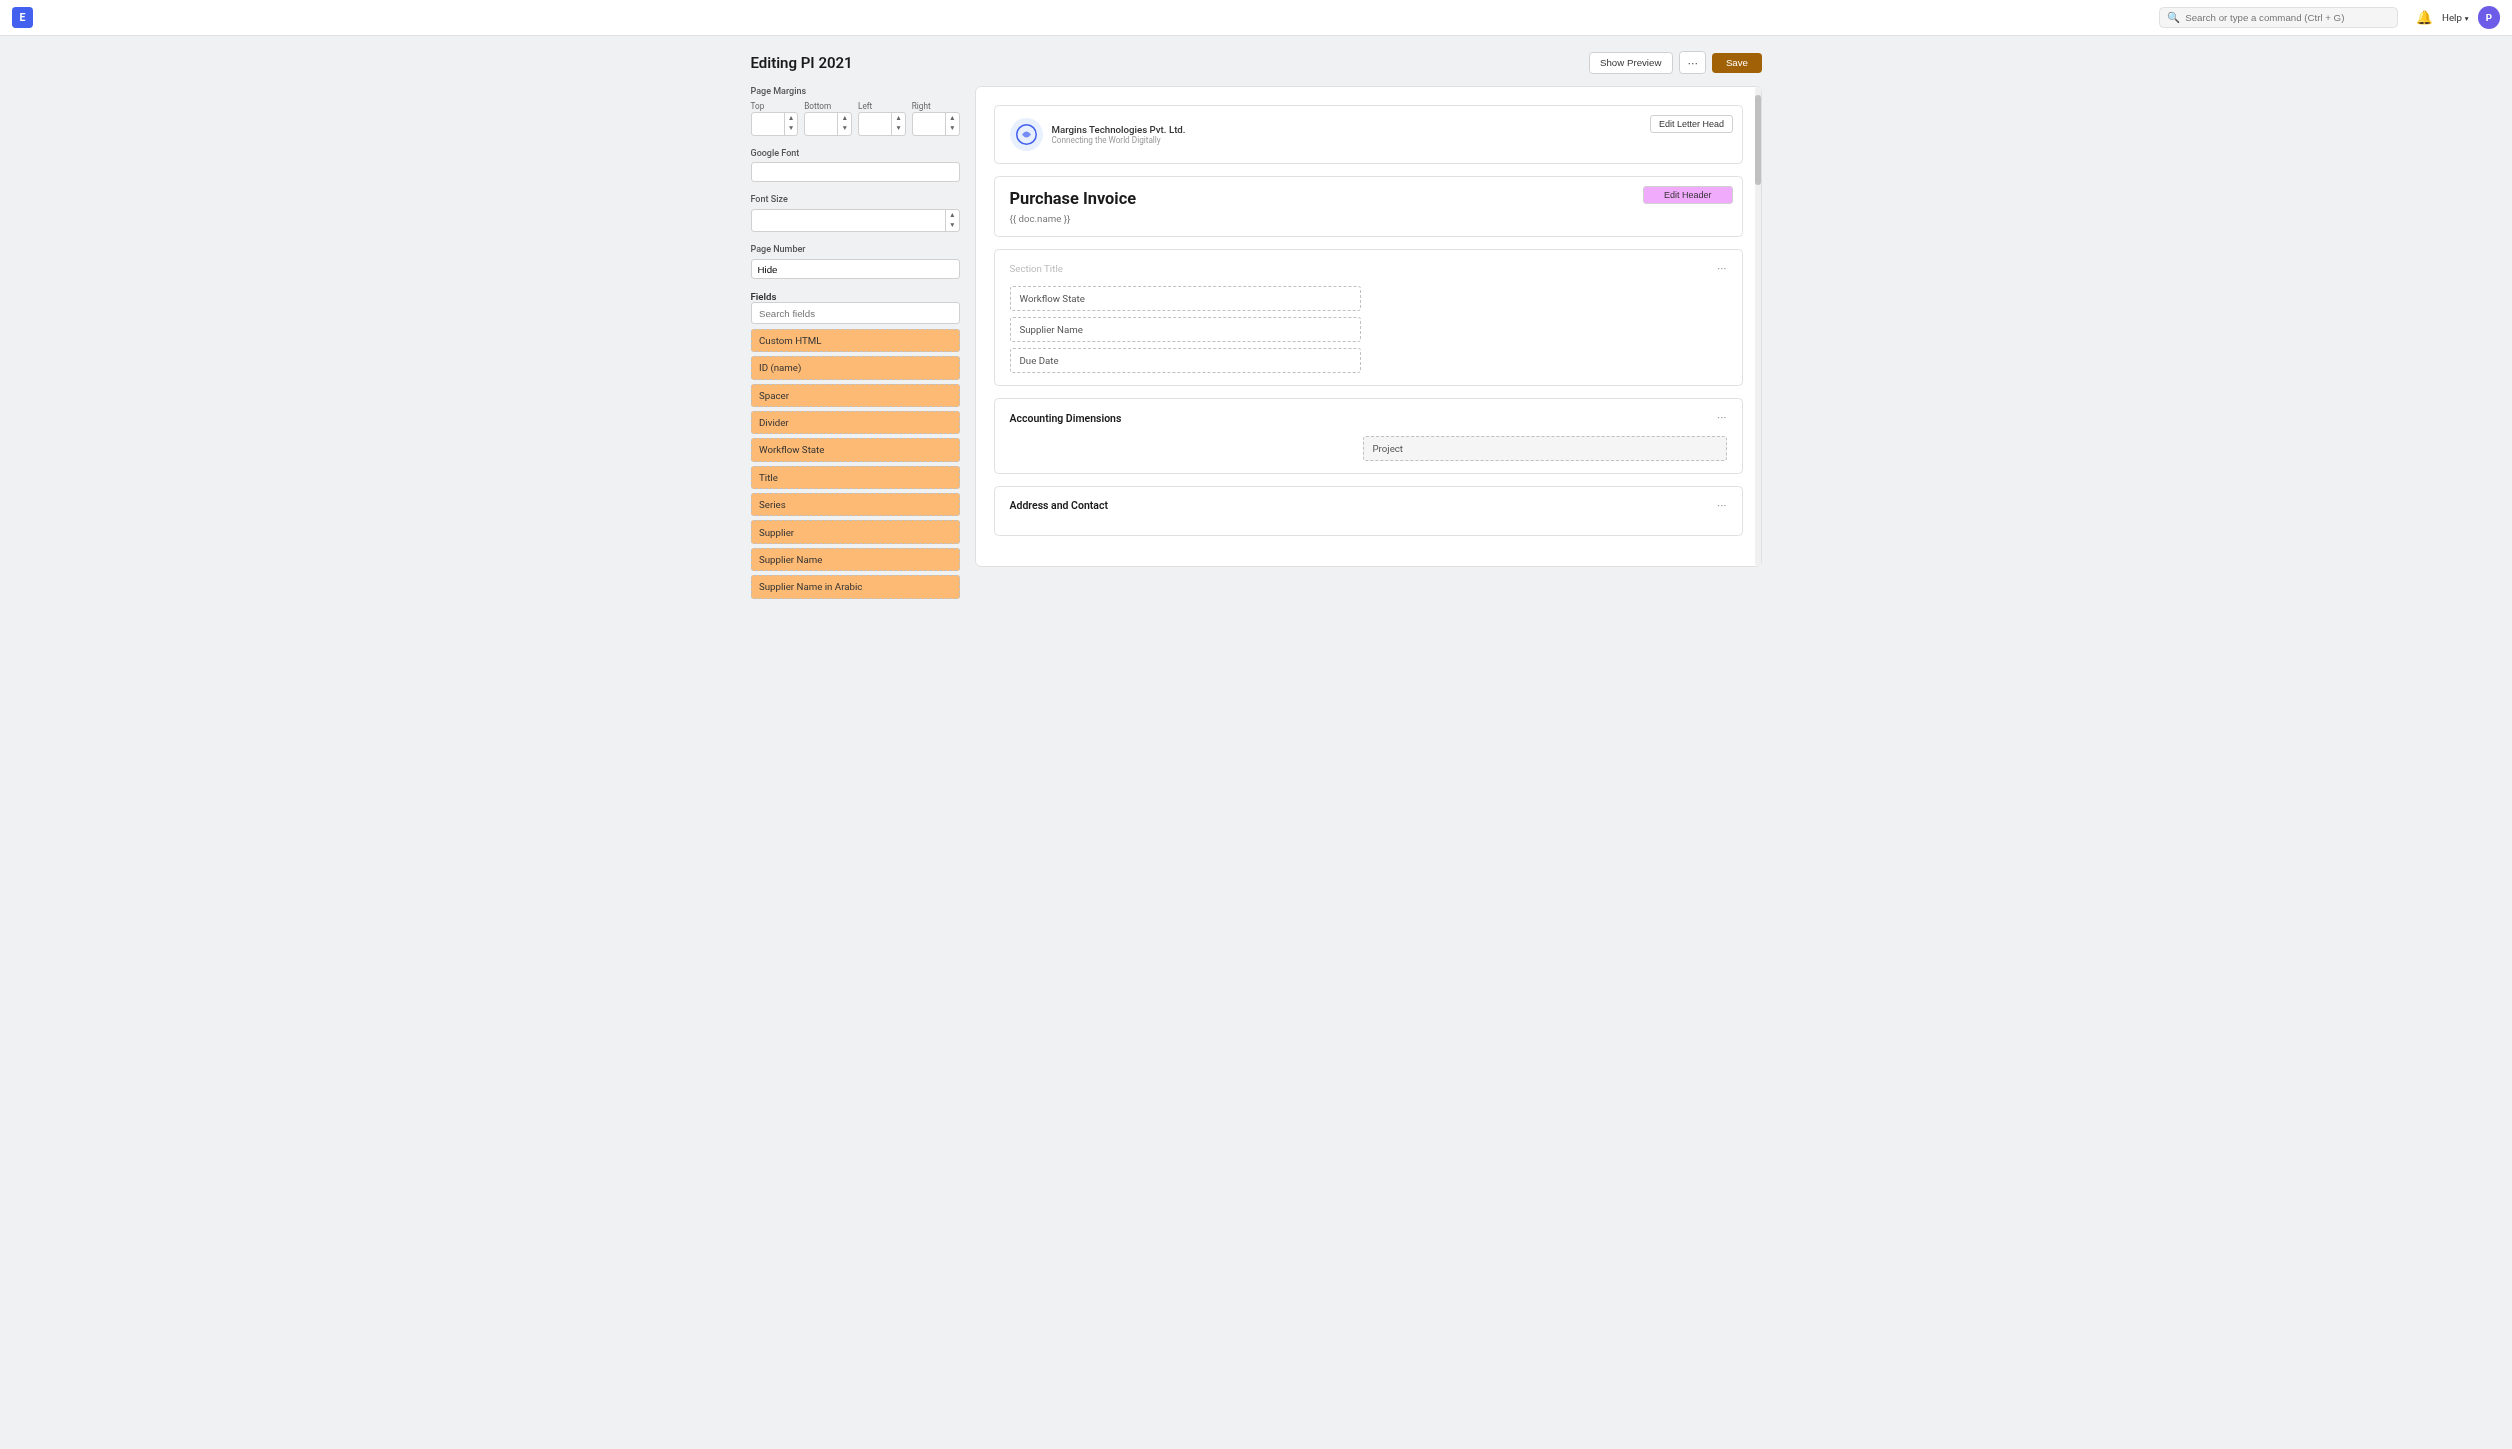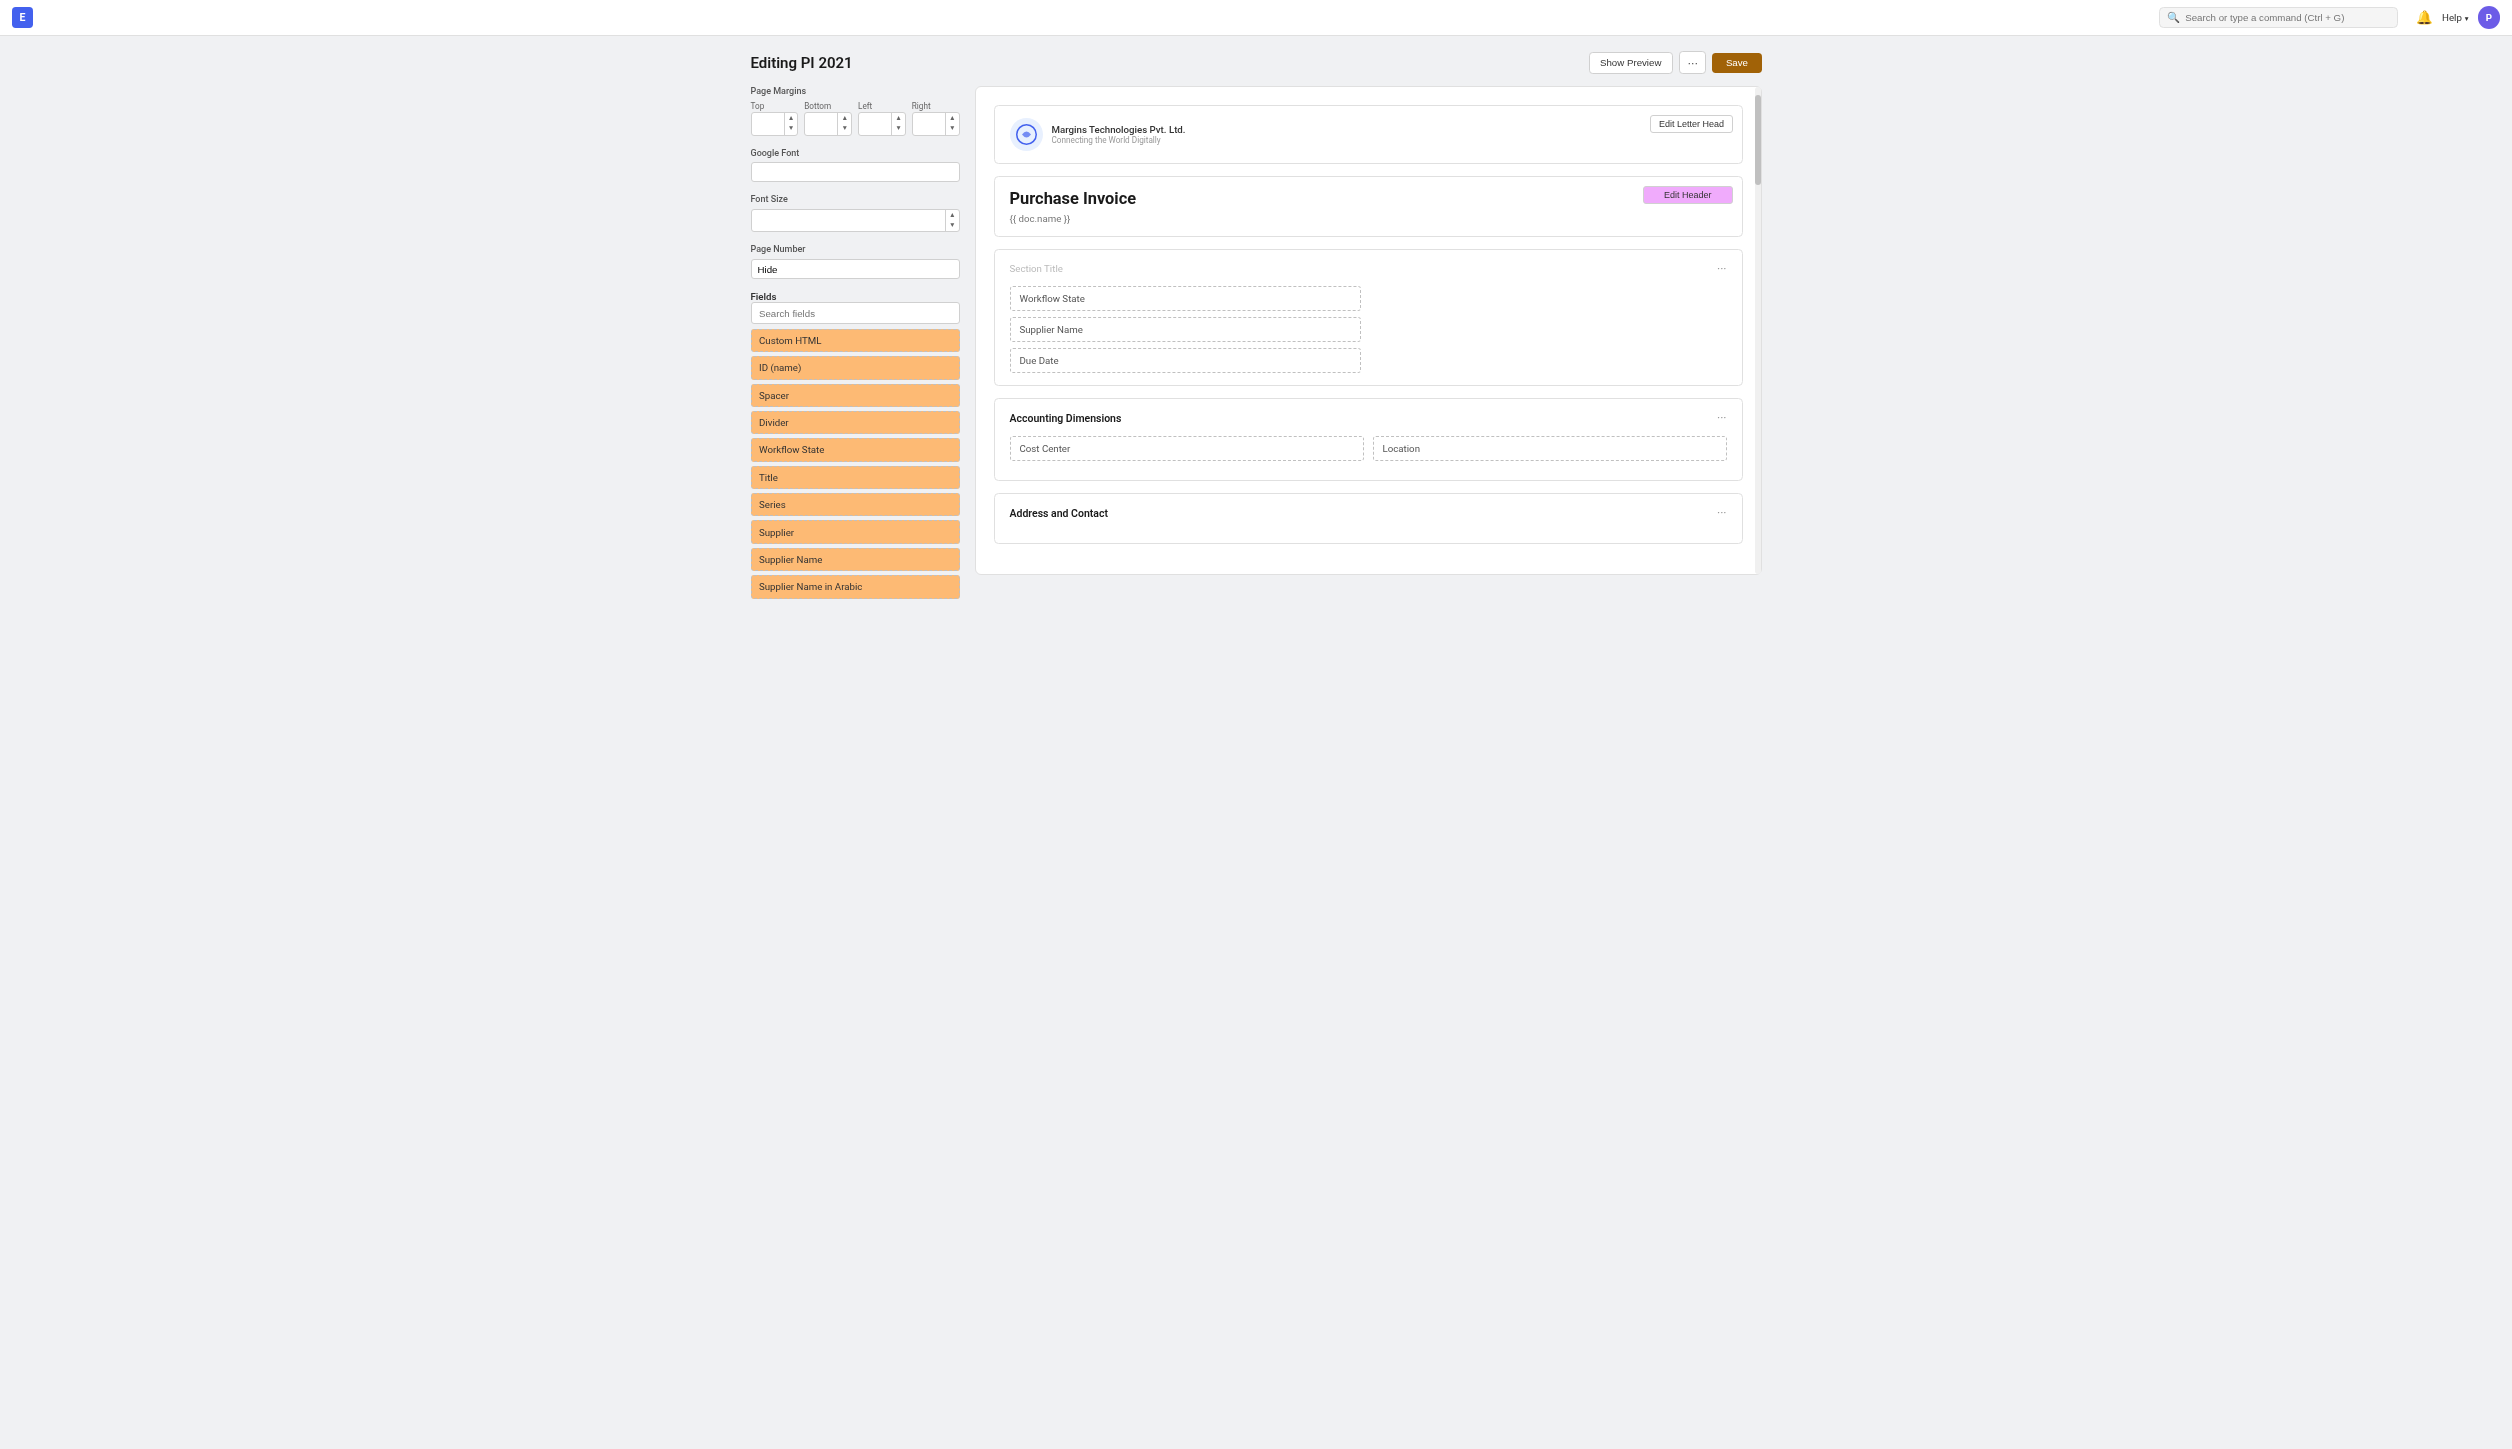--- a/index.html
+++ b/index.html
@@ -358,23 +358,23 @@
           <div class="field-box">Supplier Name</div>
           <div class="field-box">Due Date</div>
         </div>
       </div>
 
       <div class="section-card">
         <div class="section-title-row">
           <span style="font-size:10.5px; font-weight:600; color:#1a1a1a;">Accounting Dimensions</span>
           <span class="section-more">···</span>
         </div>
-        <div style="display:flex; gap:9px; margin-bottom:7.5px;">
-          <div class="ac-field-box">Cost Center</div>
-          <div class="ac-field-box">Location</div>
+        <div style="display:flex; gap:9px;">
+          <div style="flex:1;"></div>
+          <div class="ac-field-box" style="background:#f5f5f5;">Project</div>
         </div>
       </div>
 
       <div class="section-card">
         <div class="section-title-row">
           <span style="font-size:10.5px; font-weight:600; color:#1a1a1a;">Address and Contact</span>
           <span class="section-more">···</span>
         </div>
       </div>
 

